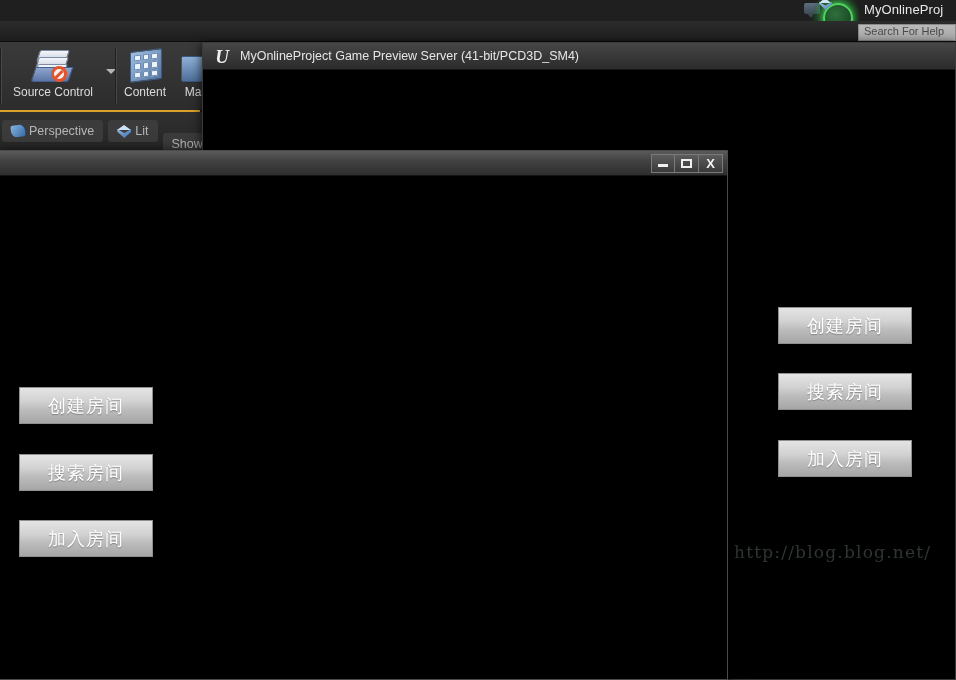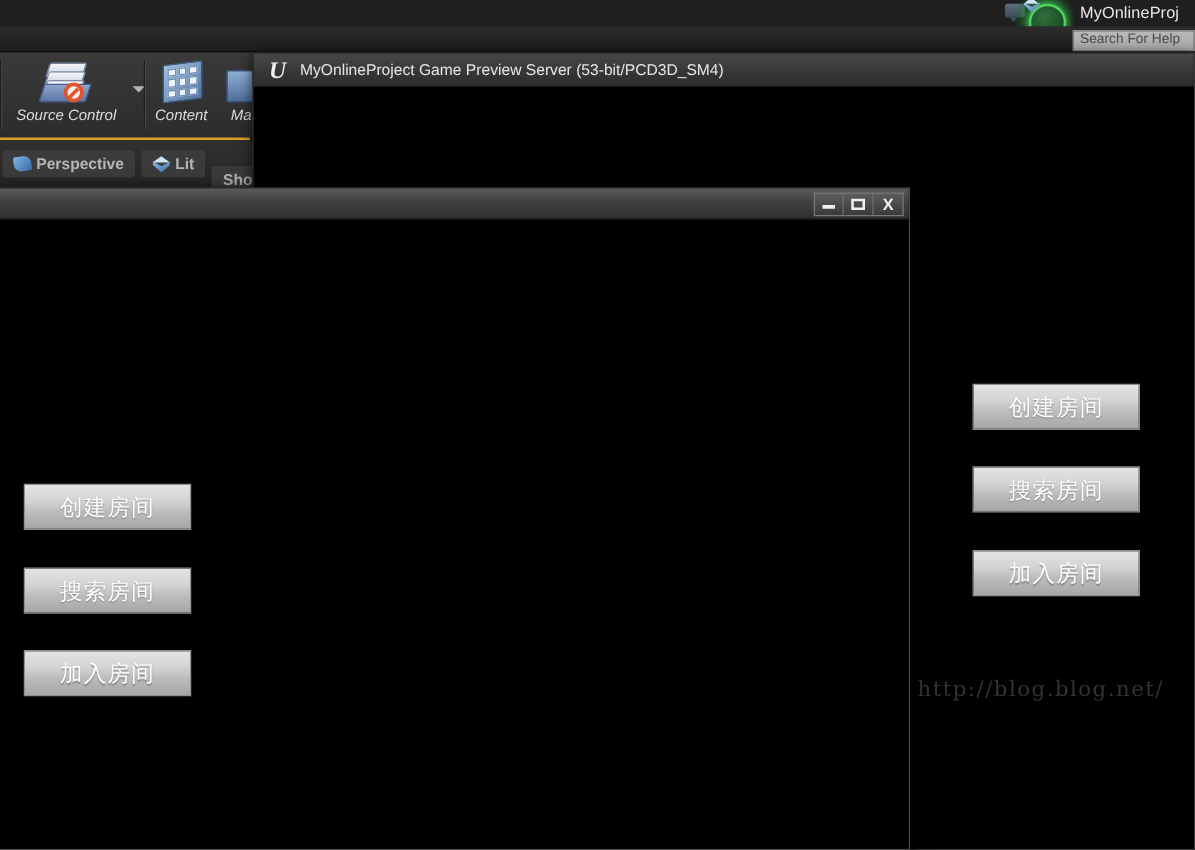--- a/index.html
+++ b/index.html
@@ -175,21 +175,20 @@
     align-items: center;
     justify-content: flex-start;
     padding-top: 6px;
     box-sizing: border-box;
   }
   .tb-item .label {
     font-size: 12px;
     color: #dcdcdc;
     margin-top: 1px;
     white-space: nowrap;
-    font-style: italic;
   }
   .tb-caret {
     position: absolute;
     width: 0; height: 0;
     border-left: 5px solid transparent;
     border-right: 5px solid transparent;
     border-top: 5px solid #b5b5b5;
   }
 
   
@@ -297,21 +296,20 @@
     height: 22px;
     display: flex;
     align-items: center;
     gap: 4px;
     padding: 0 9px;
     border-radius: 3px;
     background: #3b3b3b;
     color: #b6b6b6;
     font-size: 12.5px;
     white-space: nowrap;
-    font-weight: bold;
   }
   .vp-btn.plain { background: #3b3b3b; margin-top: 25px; }
   .vp-ico-persp {
     width: 14px; height: 12px;
     background: linear-gradient(135deg, #7fb6e8, #3c6a9e);
     border-radius: 2px 6px 2px 6px;
     transform: rotate(-8deg);
     flex: 0 0 auto;
   }
   .vp-ico-cube {
@@ -580,21 +578,21 @@
         <span>Show</span>
       </div>
     </div>
 
     <div class="editor-body"></div>
   </div>
 
   <div id="server-window">
     <div class="titlebar stripes">
       <div class="ue-logo">U</div>
-      <div class="ttl">MyOnlineProject Game Preview Server (53-bit/PCD3D_SM4)</div>
+      <div class="ttl">MyOnlineProject Game Preview Server (41-bit/PCD3D_SM4)</div>
     </div>
     <div class="client-area">
       <div class="game-btn" style="left:575px; top:237px;">
         <span>创建房间</span>
       </div>
       <div class="game-btn" style="left:575px; top:303px;">
         <span>搜索房间</span>
       </div>
       <div class="game-btn" style="left:575px; top:370px;">
         <span>加入房间</span>

